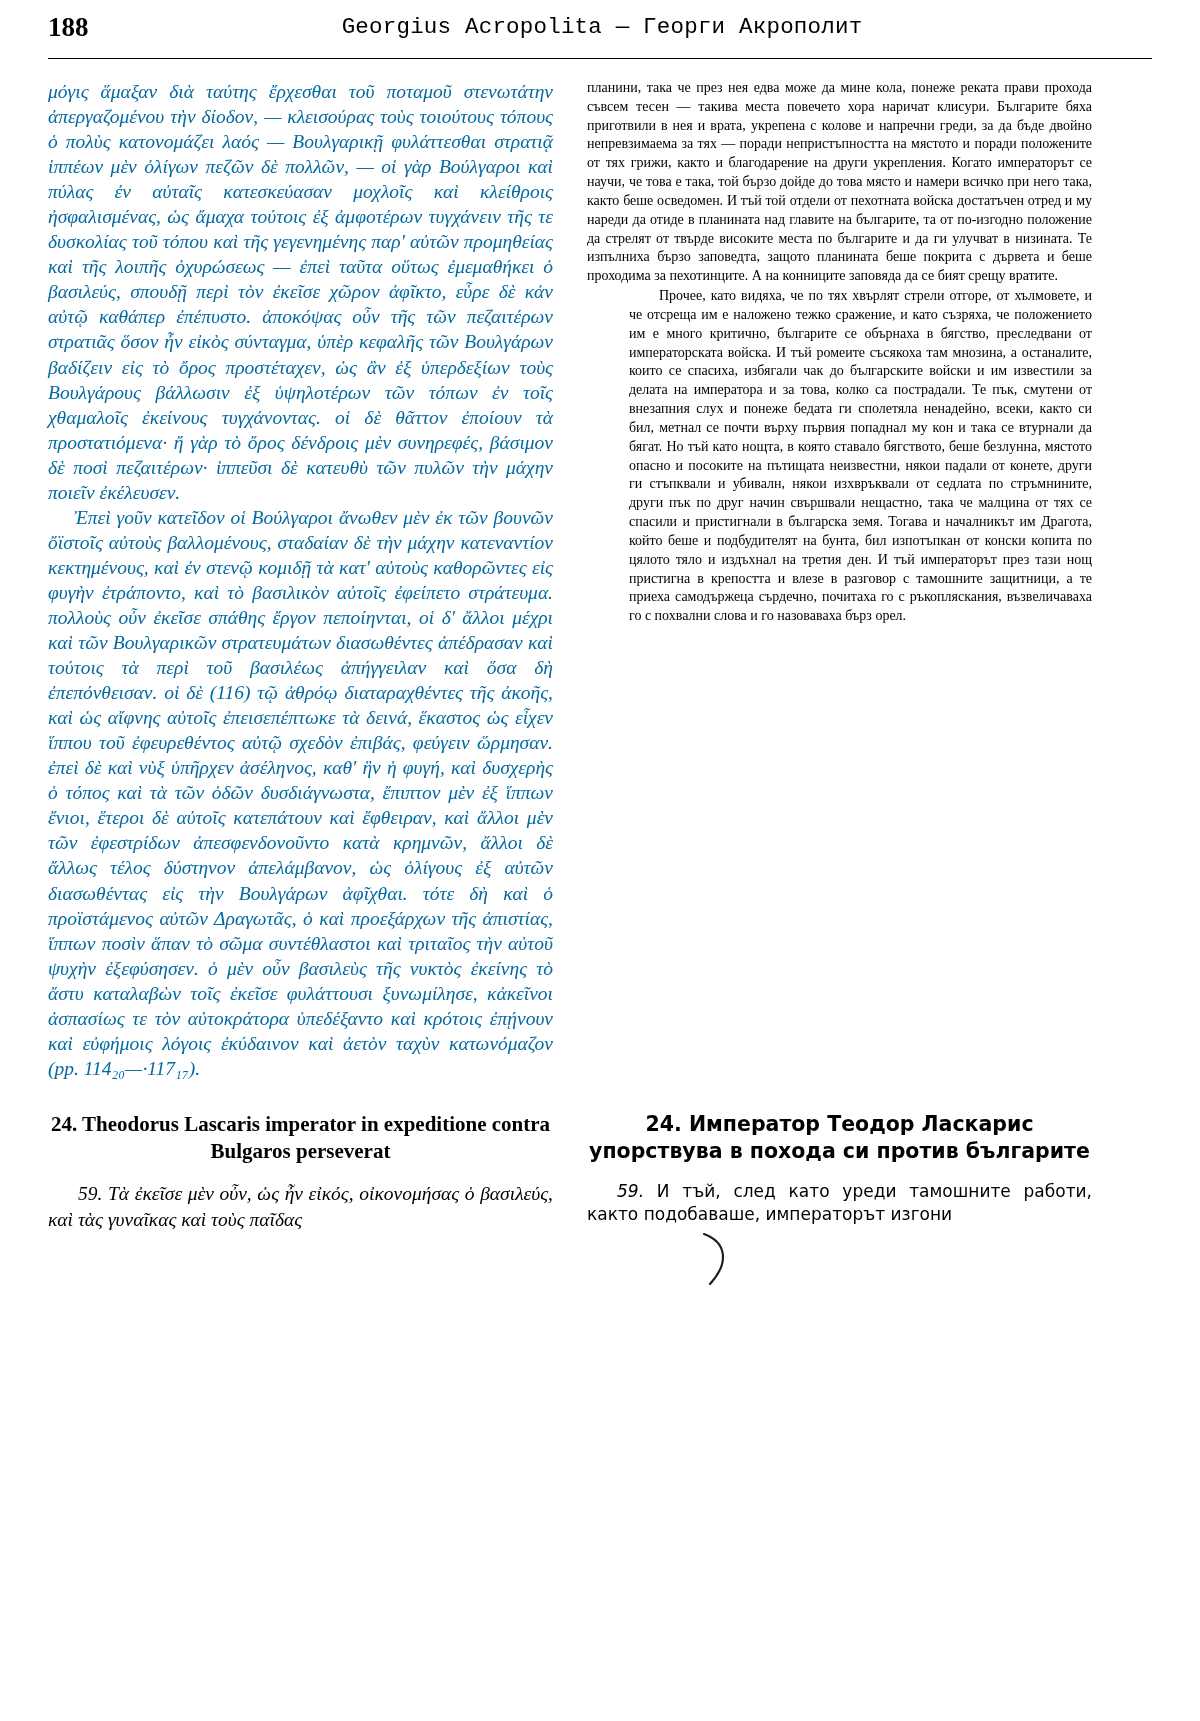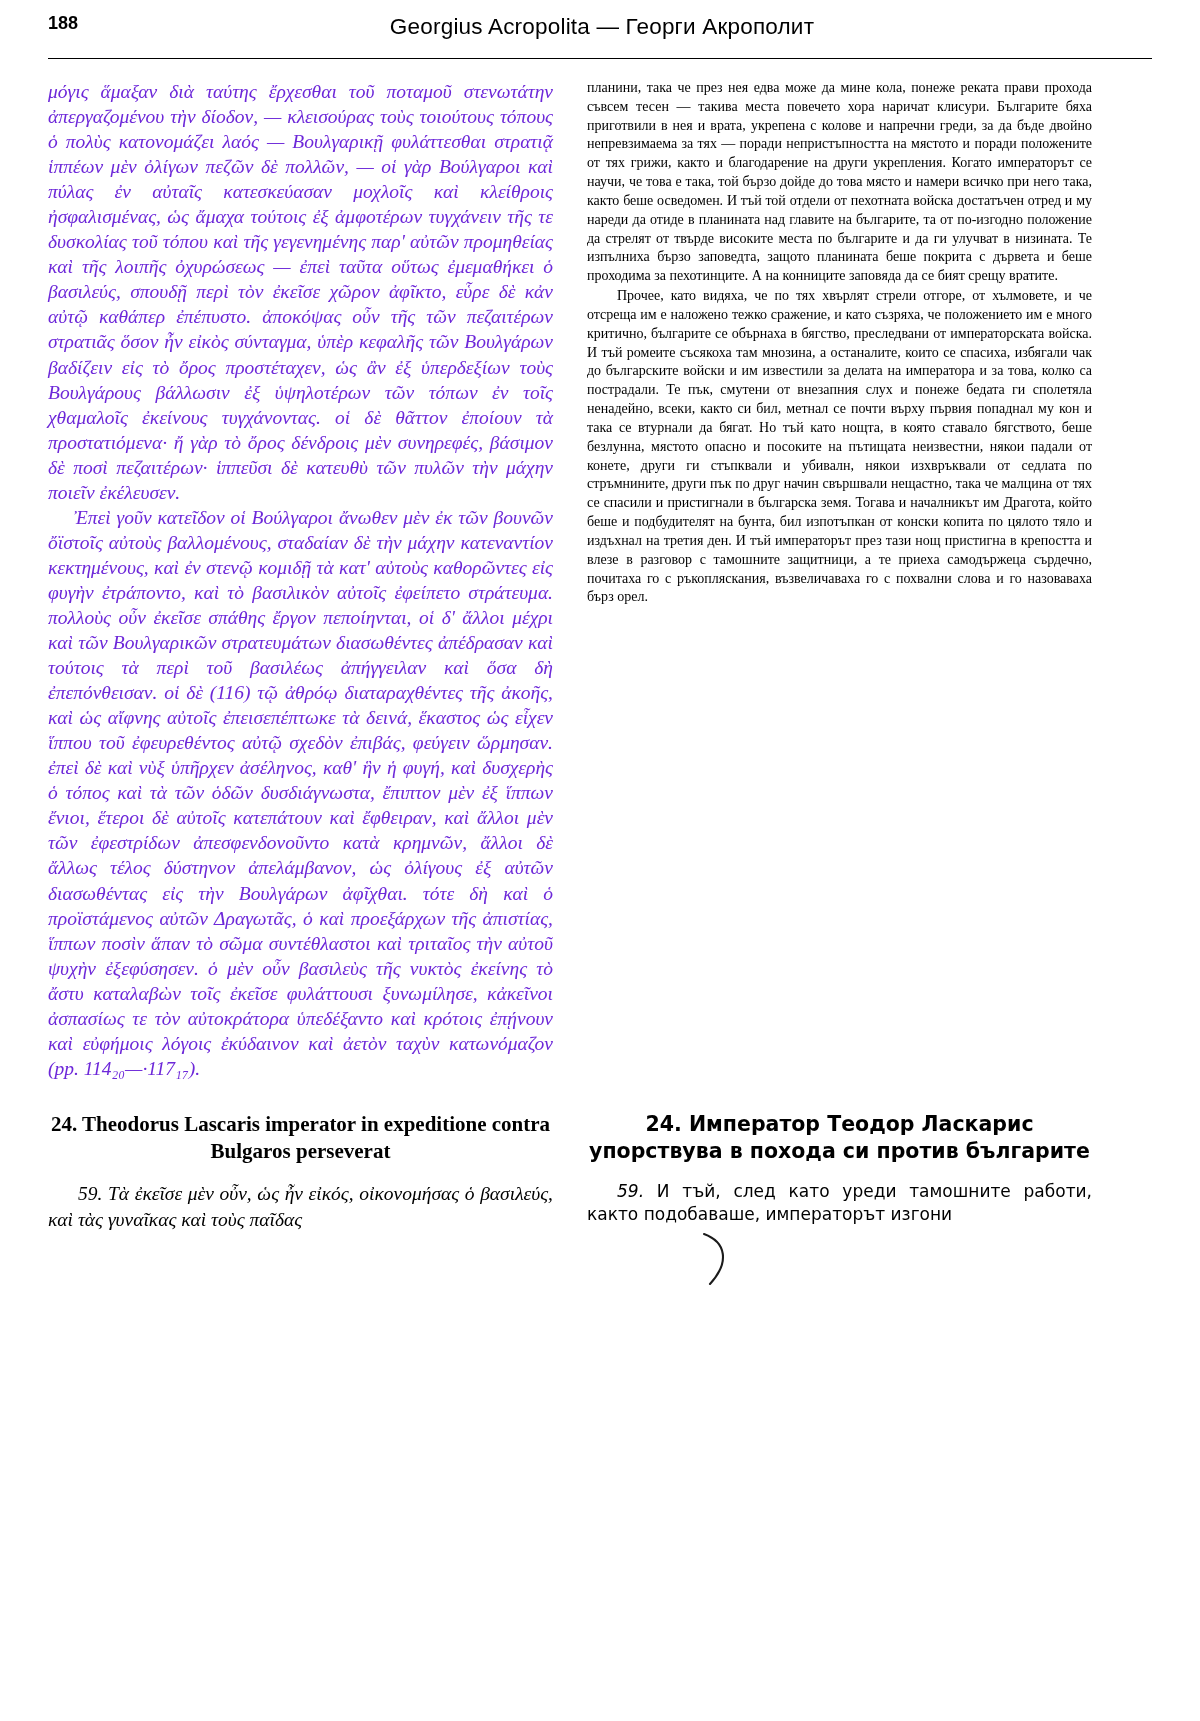--- a/index.html
+++ b/index.html
@@ -24,33 +24,33 @@
   }
   
   .header {
     display: flex;
     align-items: baseline;
     justify-content: flex-start;
     position: relative;
     height: 42px;
   }
   .folio {
-    font-family: Liberation Sans, sans-serif;
-    font-size: 18px;
+    font-family: Liberation Serif, serif;
+    font-size: 27px;
     font-weight: bold;
     line-height: 1;
     width: 120px;
   }
   .running-title {
     position: absolute;
     left: 4px;
     right: 0;
     text-align: center;
     font-size: 22.5px;
-    font-family: Liberation Sans, sans-serif;
+    font-family: Liberation Mono, monospace;
     letter-spacing: 0.2px;
   }
   .rule {
     border-top: 1.6px solid #000;
     margin-top: 2px;
     margin-bottom: 20px;
     width: 100%;
   }
   
   .columns {
@@ -60,21 +60,21 @@
   }
   .col {
     width: 505px;
   }
   .col-left {
     font-family: "Liberation Serif", serif;
     font-size: 19.5px;
     line-height: 1.285;
     text-align: justify;
     font-style: italic;
-    color: #6d28d9;
+    color: #0369a1;
   }
   .col-left p {
     margin: 0;
     text-indent: 0;
   }
   .col-left p + p {
     margin-top: 0;
     text-indent: 26px;
     font-style: italic;
   }
@@ -84,20 +84,21 @@
     line-height: 1.345;
     text-align: justify;
     color: #000;
   }
   .col-right p {
     margin: 0;
   }
   .col-right p + p {
     text-indent: 30px;
     margin-top: 1px;
+    margin-left: 42px;
   }
   
   .chapter-head {
     margin-top: 30px;
     text-align: center;
     font-size: 21px;
     line-height: 1.3;
   }
   .chapter-head-left {
     font-family: "Liberation Serif", serif;

